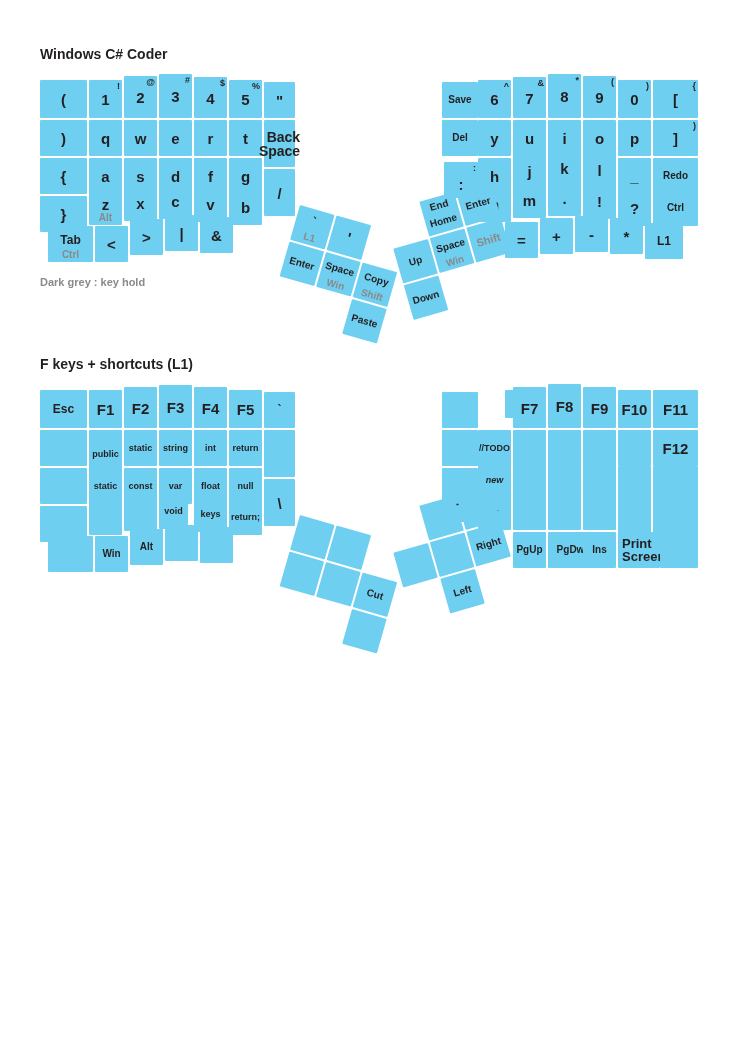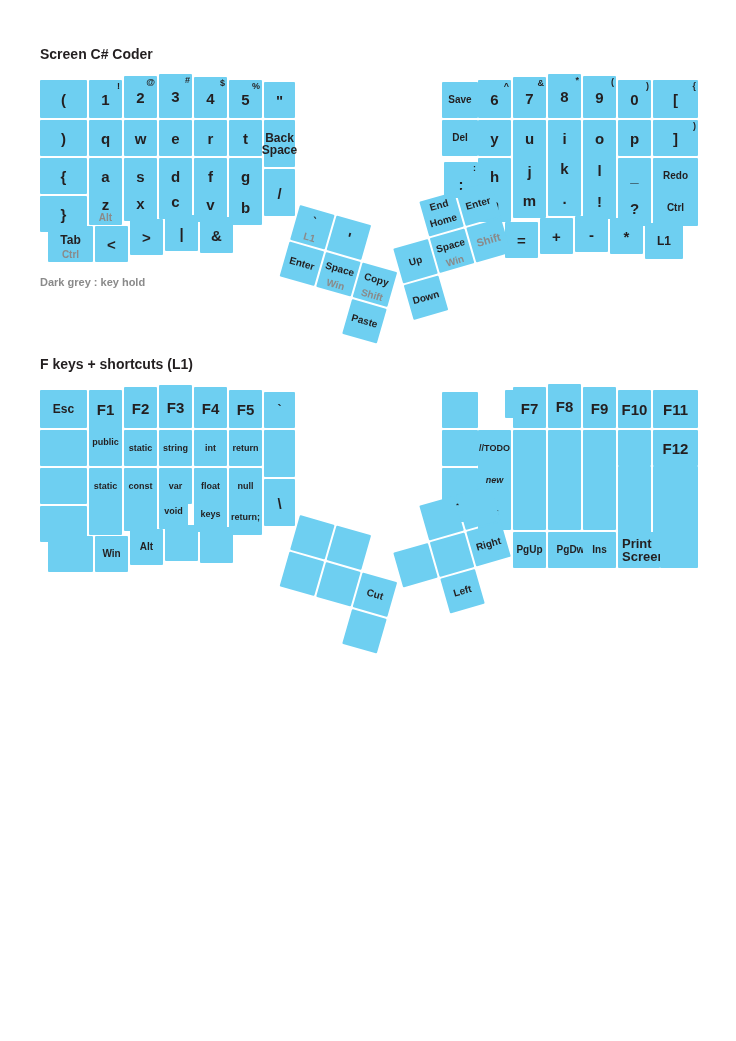--- a/index.html
+++ b/index.html
@@ -92,21 +92,21 @@
     font-size: 9px;
     font-weight: bold;
     color: #231f20;
   }
 </style>
 </head>
 <body>
 
 <div id="root">
 
-  <div class="section-title" style="left:40px; top:46px;">Screen C# Coder</div>
+  <div class="section-title" style="left:40px; top:46px;">Windows C# Coder</div>
 
   <div class="layer">
 
     <div class="key" style="left:40px; top:80px; width:47px; height:38px;">
         <span class="lbl main">(</span>
       </div>
     <div class="key" style="left:89px; top:80px; width:33px; height:38px;">
         <span class="lbl tr">!</span>
         <span class="lbl main">1</span>
       </div>
@@ -142,21 +142,21 @@
     <div class="key" style="left:159px; top:120px; width:33px; height:36px;">
         <span class="lbl main">e</span>
       </div>
     <div class="key" style="left:194px; top:120px; width:33px; height:36px;">
         <span class="lbl main">r</span>
       </div>
     <div class="key" style="left:229px; top:120px; width:33px; height:36px;">
         <span class="lbl main">t</span>
       </div>
     <div class="key" style="left:264px; top:120px; width:31px; height:47px;">
-        <span class="lbl two" style="white-space:pre-line; text-align:center; font-size:12px; top:50%;">Back
+        <span class="lbl two" style="white-space:pre-line; text-align:right; font-size:14px; top:50%;">Back
 Space</span>
       </div>
 
     <div class="key" style="left:40px; top:158px; width:47px; height:36px;">
         <span class="lbl main">{</span>
       </div>
     <div class="key" style="left:89px; top:158px; width:33px; height:36px;">
         <span class="lbl main">a</span>
       </div>
     <div class="key" style="left:124px; top:158px; width:33px; height:36px;">
@@ -394,21 +394,21 @@
     <div class="key" style="left:229px; top:390px; width:33px; height:38px;">
         <span class="lbl main">F5</span>
       </div>
     <div class="key" style="left:264px; top:392px; width:31px; height:36px;">
         <span class="lbl main sm">`</span>
       </div>
 
     <div class="key" style="left:40px; top:430px; width:47px; height:36px;">
         <span class="lbl code"></span>
       </div>
-    <div class="key" style="left:89px; top:418px; width:33px; height:48px;text-decoration:underline;">
+    <div class="key" style="left:89px; top:430px; width:33px; height:48px;text-decoration:underline;">
         <span class="lbl code">public</span>
       </div>
     <div class="key" style="left:124px; top:430px; width:33px; height:36px;">
         <span class="lbl code">static</span>
       </div>
     <div class="key" style="left:159px; top:430px; width:33px; height:36px;">
         <span class="lbl code">string</span>
       </div>
     <div class="key" style="left:194px; top:430px; width:33px; height:36px;">
         <span class="lbl code">int</span>

